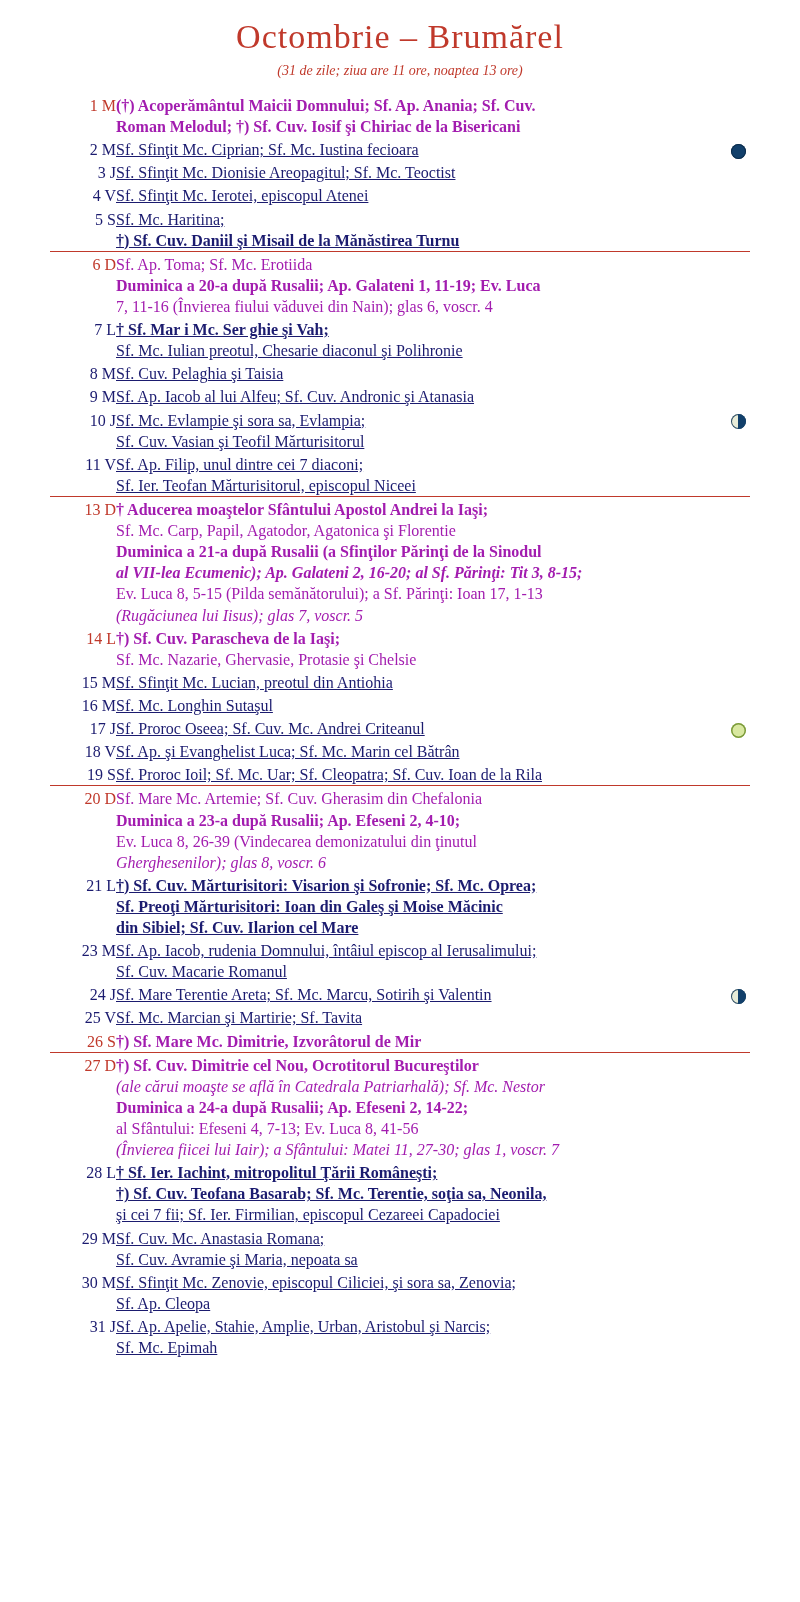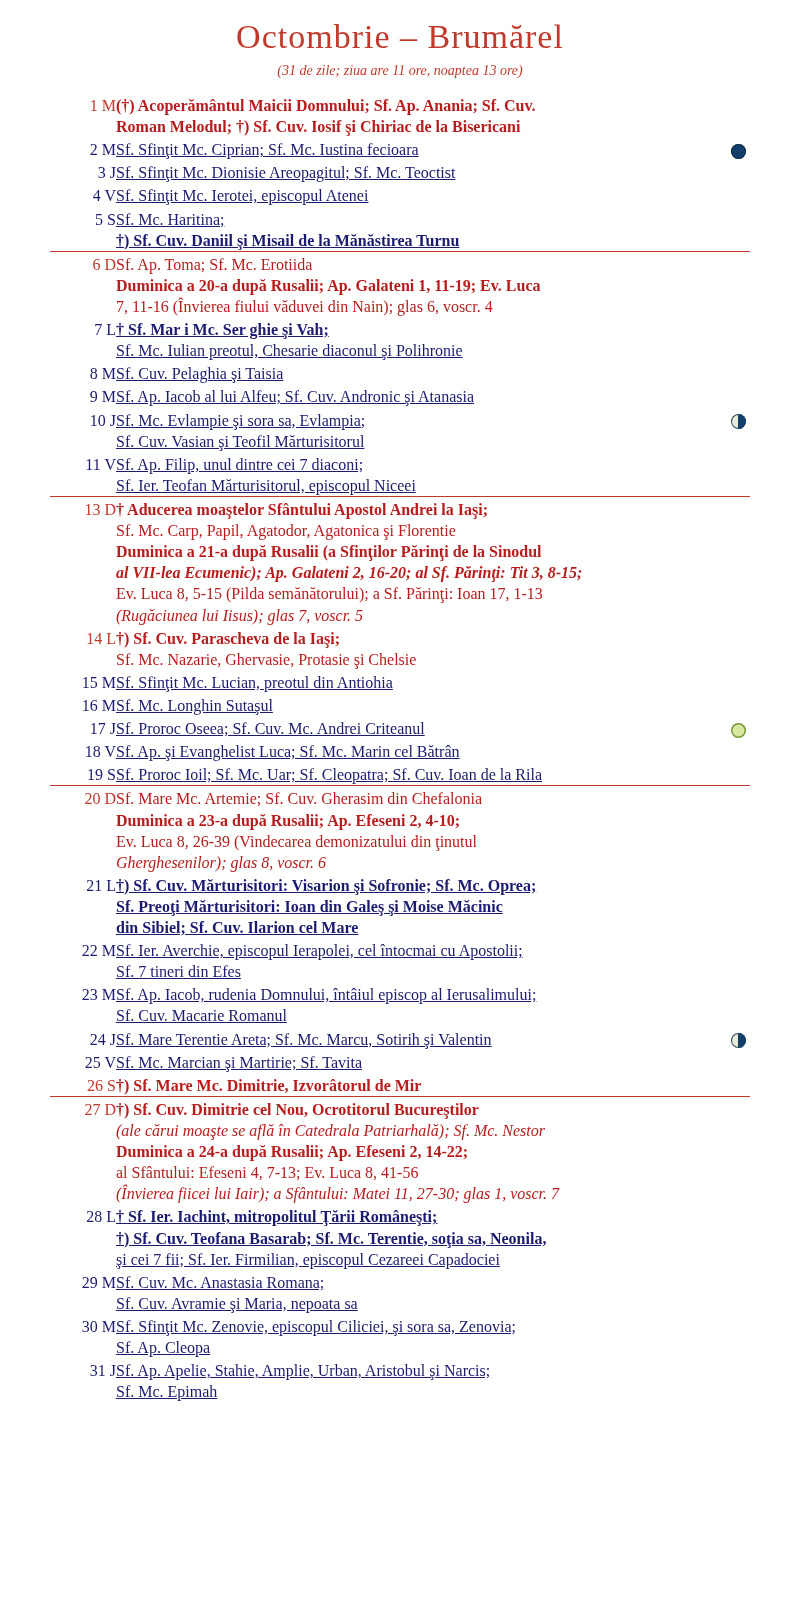--- a/index.html
+++ b/index.html
@@ -67,21 +67,21 @@
     padding-top: 3px;
   }
   tr.sep > td {
     border-top: 1.4px solid #c0392b;
     padding-top: 3px;
   }
   tr.row > td {
     padding-top: 2px;
   }
   .line { display: block; }
-  .red { color: #b91c1c; }
+  .red { color: #a21caf; }
   .blue { color: #1b1b6f; text-decoration: underline; }
   .b { font-weight: bold; }
   .i { font-style: italic; }
   .moonglyph {
     display: inline-block;
     width: 15px;
     height: 15px;
     border-radius: 50%;
     position: relative;
     overflow: hidden;
@@ -282,28 +282,20 @@
         <tr class="row">
           <td class="daycell">21 L</td>
           <td class="textcell">
             <span class="line blue b">†) Sf. Cuv. Mărturisitori: Visarion şi Sofronie; Sf. Mc. Oprea;</span>
             <span class="line blue b">Sf. Preoţi Mărturisitori: Ioan din Galeş şi Moise Măcinic</span>
             <span class="line blue b">din Sibiel; Sf. Cuv. Ilarion cel Mare</span>
           </td>
           <td class="moon"></td>
         </tr>
         <tr class="row">
-          <td class="daycell">22 M</td>
-          <td class="textcell">
-            <span class="line blue">Sf. Ier. Averchie, episcopul Ierapolei, cel întocmai cu Apostolii;</span>
-            <span class="line blue">Sf. 7 tineri din Efes</span>
-          </td>
-          <td class="moon"></td>
-        </tr>
-        <tr class="row">
           <td class="daycell">23 M</td>
           <td class="textcell">
             <span class="line blue">Sf. Ap. Iacob, rudenia Domnului, întâiul episcop al Ierusalimului;</span>
             <span class="line blue">Sf. Cuv. Macarie Romanul</span>
           </td>
           <td class="moon"></td>
         </tr>
         <tr class="row">
           <td class="daycell">24 J</td>
           <td class="textcell">

